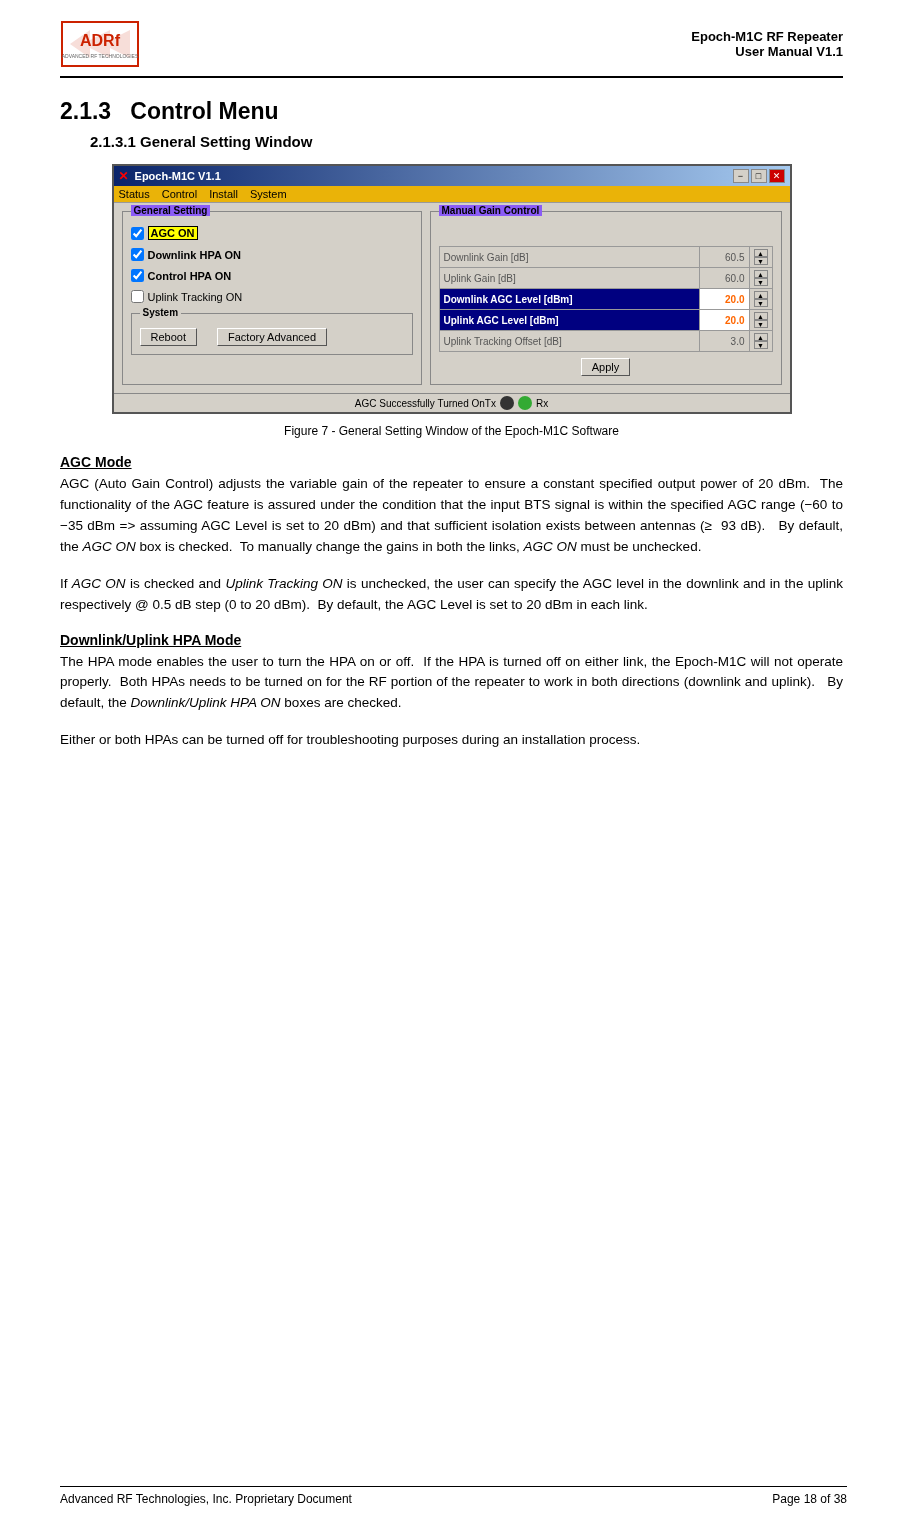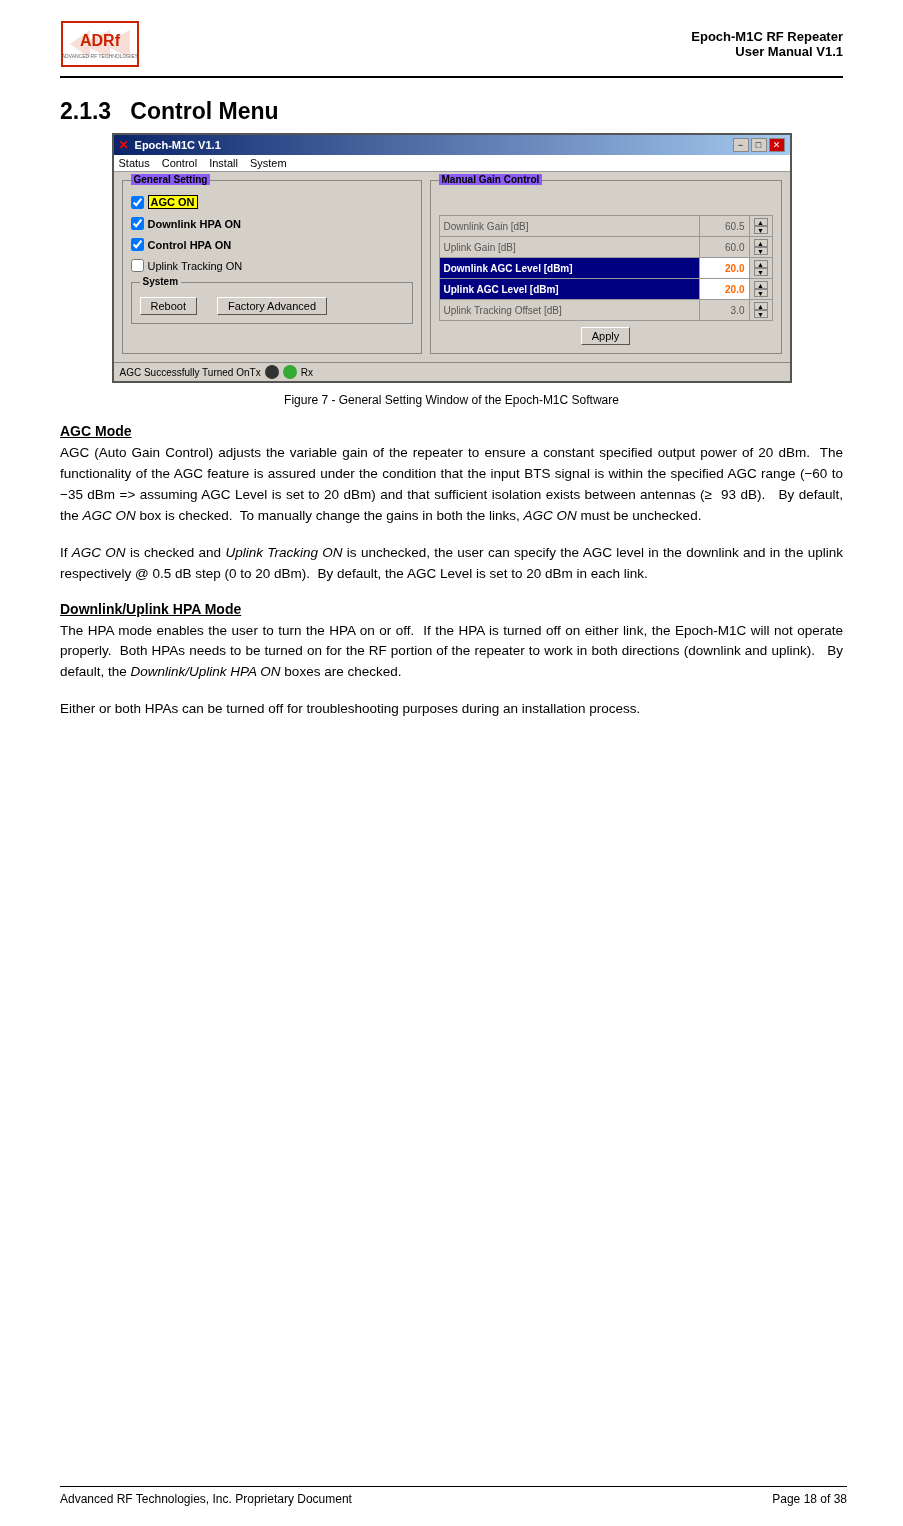--- a/index.html
+++ b/index.html
@@ -70,21 +70,21 @@
       height: 14px;
       background: #d4d0c8;
       border: 1px solid #888;
       font-size: 9px;
       display: flex;
       align-items: center;
       justify-content: center;
       cursor: pointer;
     }
     .screenshot-menubar {
-      background: #ffffff;
+      background: #eab308;
       padding: 2px 5px;
       font-size: 11px;
       display: flex;
       gap: 12px;
       border-bottom: 1px solid #999;
     }
     .screenshot-body {
       padding: 8px;
       display: flex;
       gap: 8px;
@@ -223,21 +223,21 @@
       justify-content: center;
       margin-top: 6px;
     }
     
     .screenshot-statusbar {
       background: #d4d0c8;
       border-top: 1px solid #888;
       padding: 2px 6px;
       font-size: 10px;
       display: flex;
-      justify-content: flex-start;
+      justify-content: center;
       align-items: center;
     }
     .status-indicators {
       display: flex;
       align-items: center;
       gap: 4px;
     }
     .indicator-dot {
       width: 14px;
       height: 14px;
@@ -306,20 +306,23 @@
     <div class="header-right">
       <div>Epoch-M1C RF Repeater</div>
       <div>User Manual V1.1</div>
     </div>
   </div>
 
   <div class="section-title">
     <span>2.1.3</span>&nbsp;&nbsp;&nbsp;<span>Control Menu</span>
   </div>
 
+  <div class="subsection-title">
+    <span>2.1.3.1</span>&nbsp;<span>General Setting Window</span>
+  </div>
 
   <div class="screenshot-frame">
 
     <div class="screenshot-titlebar">
       <div style="display:flex;align-items:center;gap:6px;">
         <span style="color:#ff0000;font-size:12px;font-weight:bold;">✕</span>
         <span class="screenshot-titlebar-title">Epoch-M1C V1.1</span>
       </div>
       <div class="titlebar-buttons">
         <div class="tb-btn">−</div>

